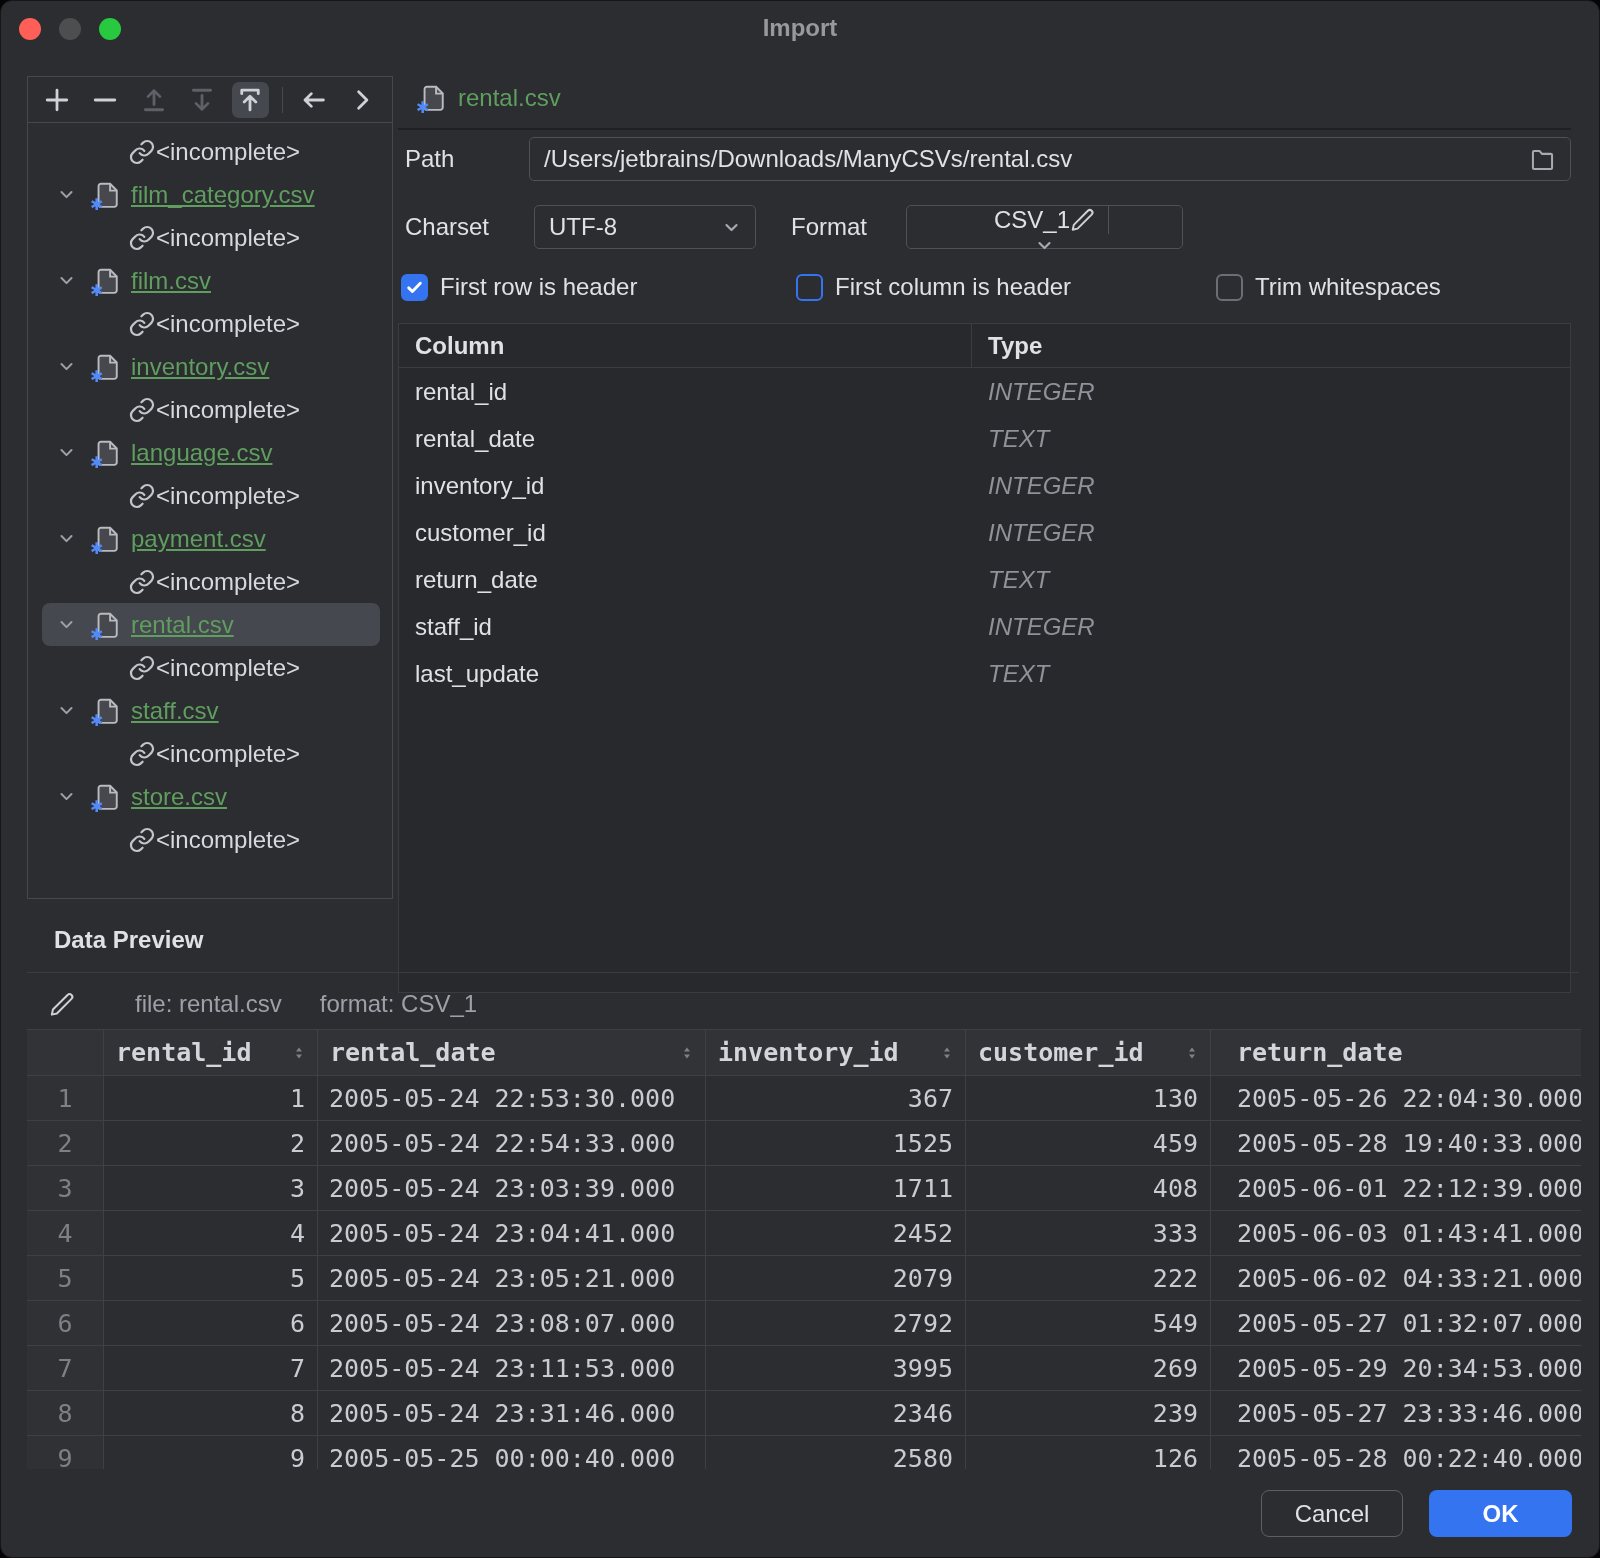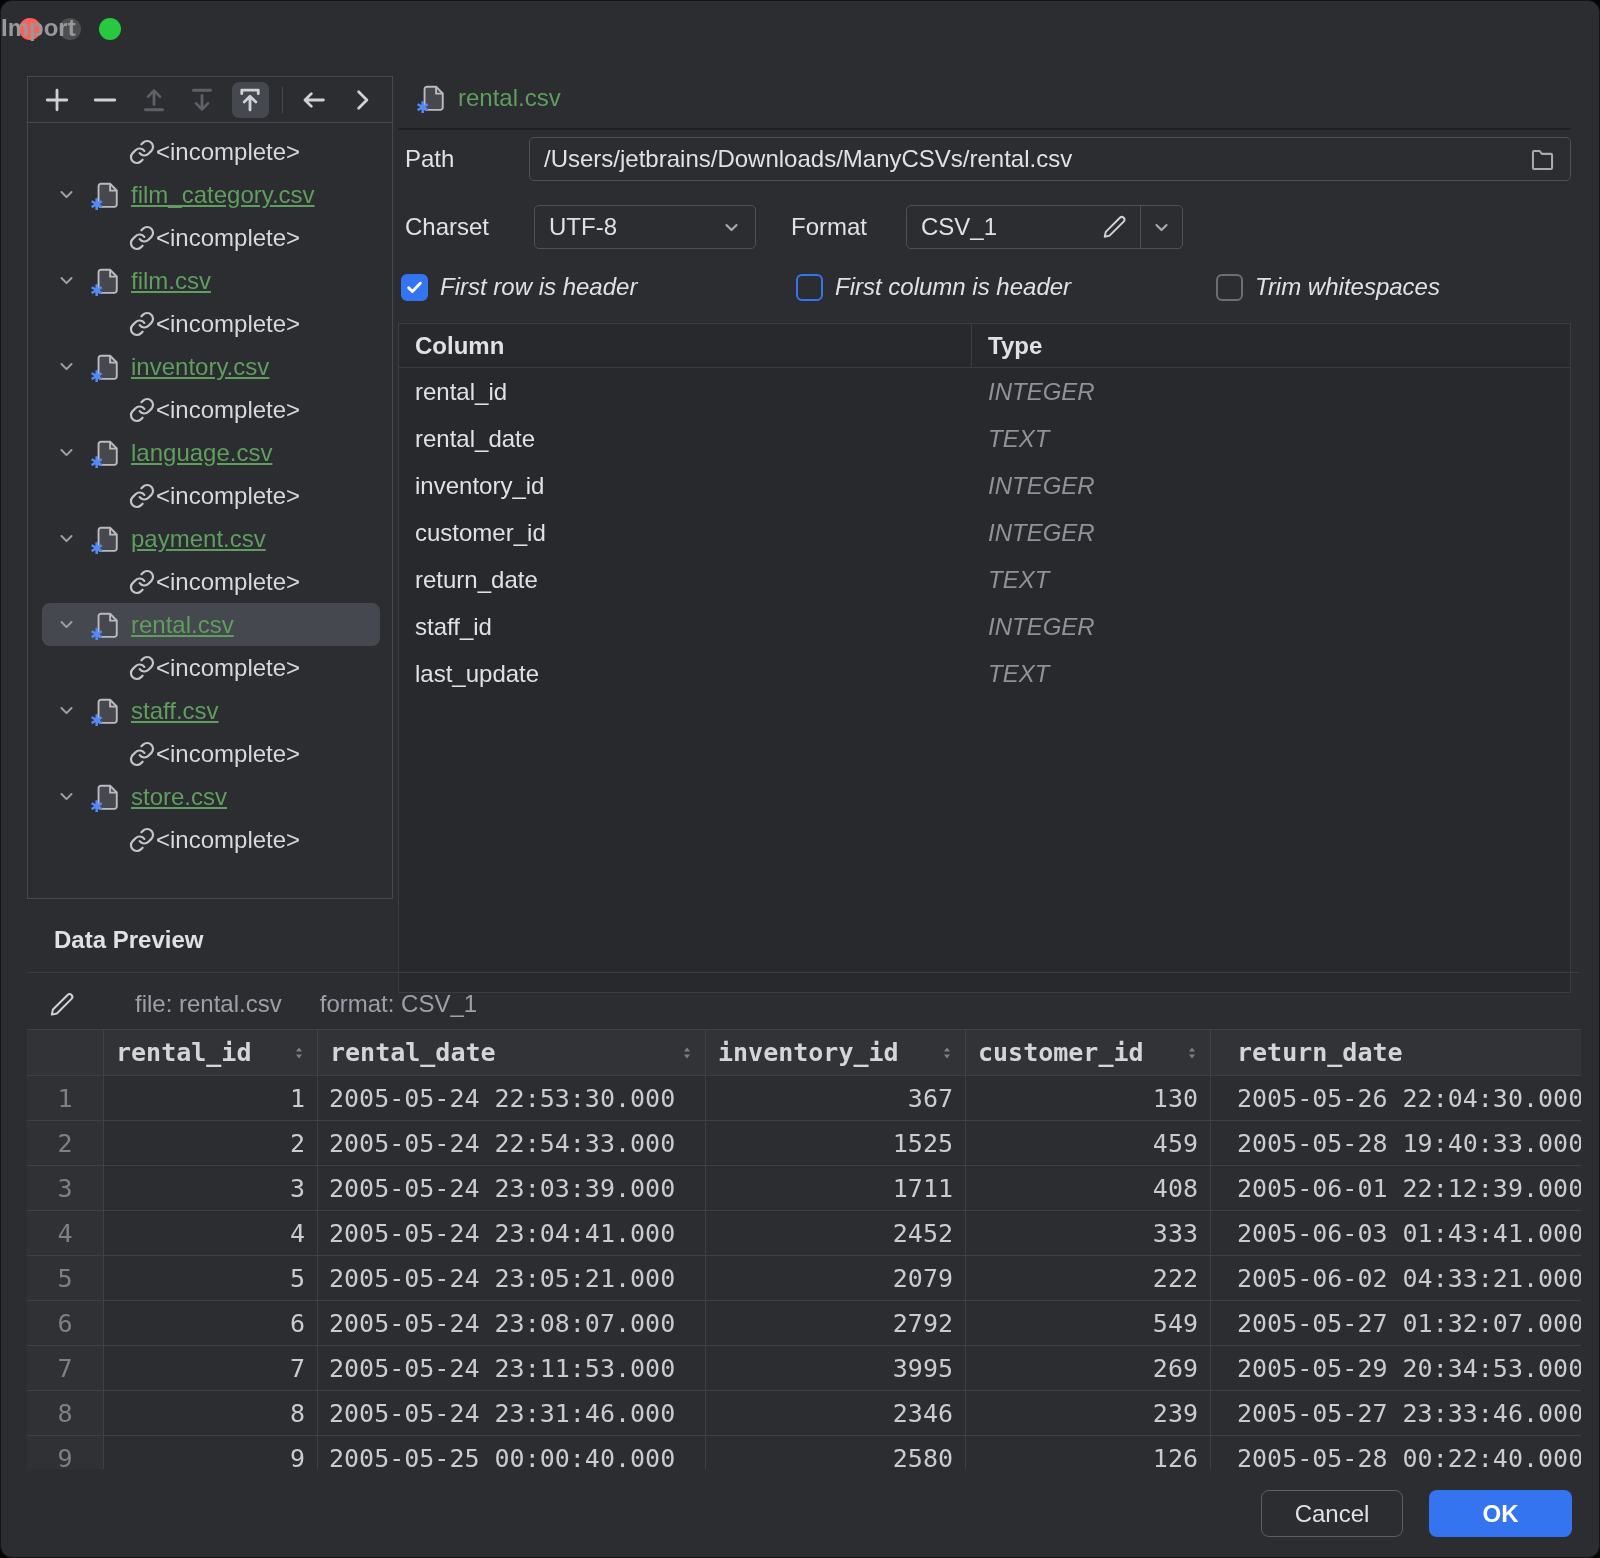--- a/index.html
+++ b/index.html
@@ -9,21 +9,21 @@
   }
   *{margin:0;padding:0;box-sizing:border-box;}
   html,body{width:1600px;height:1558px;background:#050505;font-family:"Liberation Sans",sans-serif;}
   .window{position:absolute;left:0;top:0;width:1600px;height:1558px;background:var(--bg);
     border-radius:12px;overflow:hidden;border:1px solid #151618;}
   
   .titlebar{position:absolute;left:0;top:0;width:100%;height:55px;}
   .traffic{position:absolute;left:18px;top:17px;display:flex;gap:18px;}
   .tl{width:22px;height:22px;border-radius:50%;display:inline-block;}
   .tl.red{background:#ff5f57;} .tl.gray{background:#4d4e50;} .tl.green{background:#28c840;}
-  .title{position:absolute;left:0;right:0;top:13px;text-align:left;font-size:24px;font-weight:bold;color:#97999d;}
+  .title{position:absolute;left:0;right:0;top:13px;text-align:center;font-size:24px;font-weight:bold;color:#97999d;}
   
   .tree-panel{position:absolute;left:26px;top:75px;width:366px;height:823px;border:1px solid var(--panel-border);background:var(--bg);}
   .tree-toolbar{height:46px;border-bottom:1px solid var(--panel-border);display:flex;align-items:center;padding-left:10px;}
   .tbtn{width:38px;height:36px;display:flex;align-items:center;justify-content:center;border-radius:7px;margin-right:11px;}
   .tbtn.active{background:#45484e;}
   .tsep{width:1px;height:26px;background:var(--panel-border);margin:0 12px 0 2px;}
   .tree-body{padding-top:7px;}
   .tree-row{height:43px;display:flex;align-items:center;margin:0 12px 0 14px;padding-left:12px;border-radius:8px;cursor:default;}
   .tree-row.selected{background:#45484e;}
   .tree-row .tw{width:24px;display:flex;justify-content:center;margin-right:16px;}
@@ -42,25 +42,25 @@
   .field{border:1px solid var(--field-border);border-radius:5px;height:44px;display:flex;align-items:center;background:var(--bg);}
   .path-row{left:0;right:0;top:61px;height:44px;}
   .path-label{position:absolute;left:7px;}
   .path-field{position:absolute;left:131px;right:0;top:0;padding:0 14px;}
   .path-text{flex:1;font-size:24px;color:var(--text);white-space:nowrap;overflow:hidden;}
   .combo-row{left:0;right:0;top:129px;height:44px;}
   .charset-label{position:absolute;left:7px;}
   .charset-combo{position:absolute;left:136px;width:222px;top:0;padding:0 12px 0 14px;justify-content:space-between;}
   .combo-text{font-size:24px;color:var(--text);}
   .format-label{position:absolute;left:393px;}
-  .format-combo{position:absolute;left:508px;width:277px;top:0;padding:0;}
+  .format-combo{position:absolute;left:508px;width:277px;top:0;padding:0;flex-direction:column;}
   .fc-main{flex:1;display:flex;align-items:center;justify-content:space-between;padding:0 12px 0 14px;height:100%;border-right:1px solid var(--field-border);}
   .fc-dd{width:41px;height:100%;display:flex;align-items:center;justify-content:center;}
   .opt-row{left:0;right:0;top:193px;height:36px;}
-  .opt{display:flex;align-items:center;position:absolute;cursor:default;font-style:italic;}
+  .opt{display:flex;align-items:center;position:absolute;cursor:default;}
   .opt .cb{width:27px;height:27px;border-radius:6px;border:2px solid #6b6e75;display:flex;align-items:center;justify-content:center;}
   .opt.checked .cb{background:var(--accent);border-color:var(--accent);}
   .opt.focused .cb{border-color:var(--accent);}
   .opt-label{font-size:24px;color:var(--text);margin-left:12px;}
   #optFirstRow{left:3px;} #optFirstCol{left:398px;} #optTrim{left:818px;}
   
   .schema{position:absolute;left:0;right:0;top:247px;height:670px;border:1px solid #3a3c40;background:var(--bg-dark);}
   .schema-head{height:44px;display:flex;border-bottom:1px solid #3a3c40;align-items:center;}
   .sh1{width:573px;height:100%;display:flex;align-items:center;padding-left:16px;border-right:1px solid #3a3c40;
        font-size:24px;font-weight:bold;color:var(--text);}

